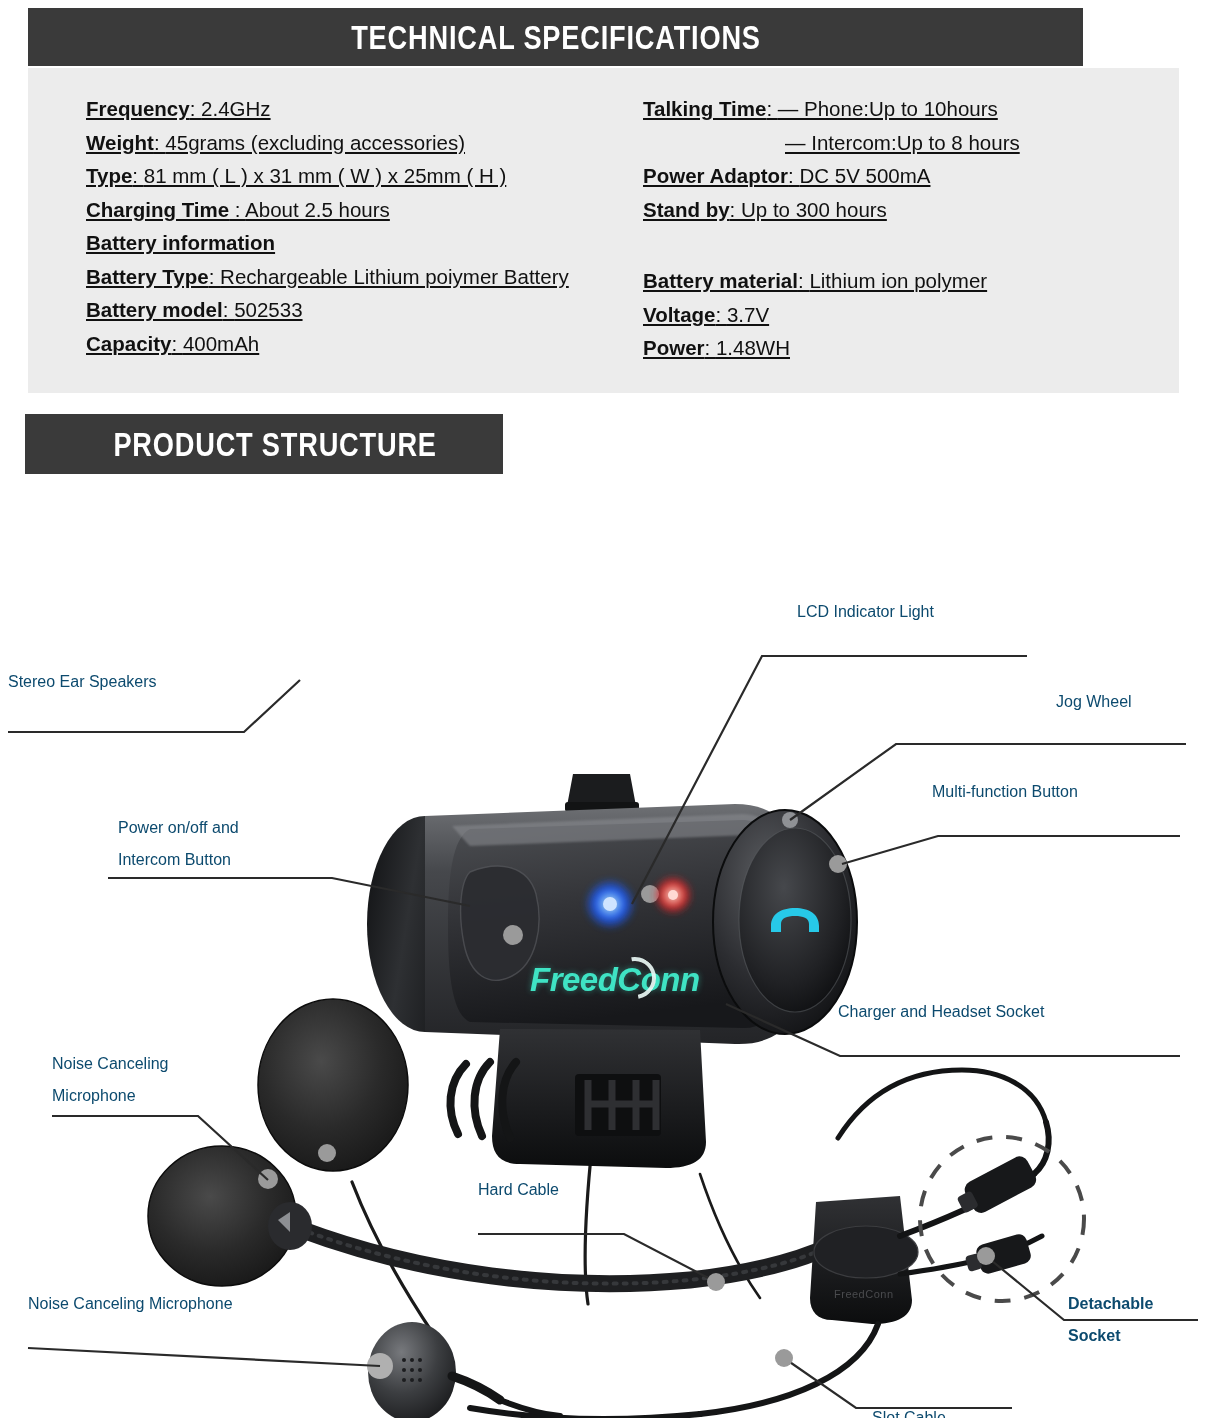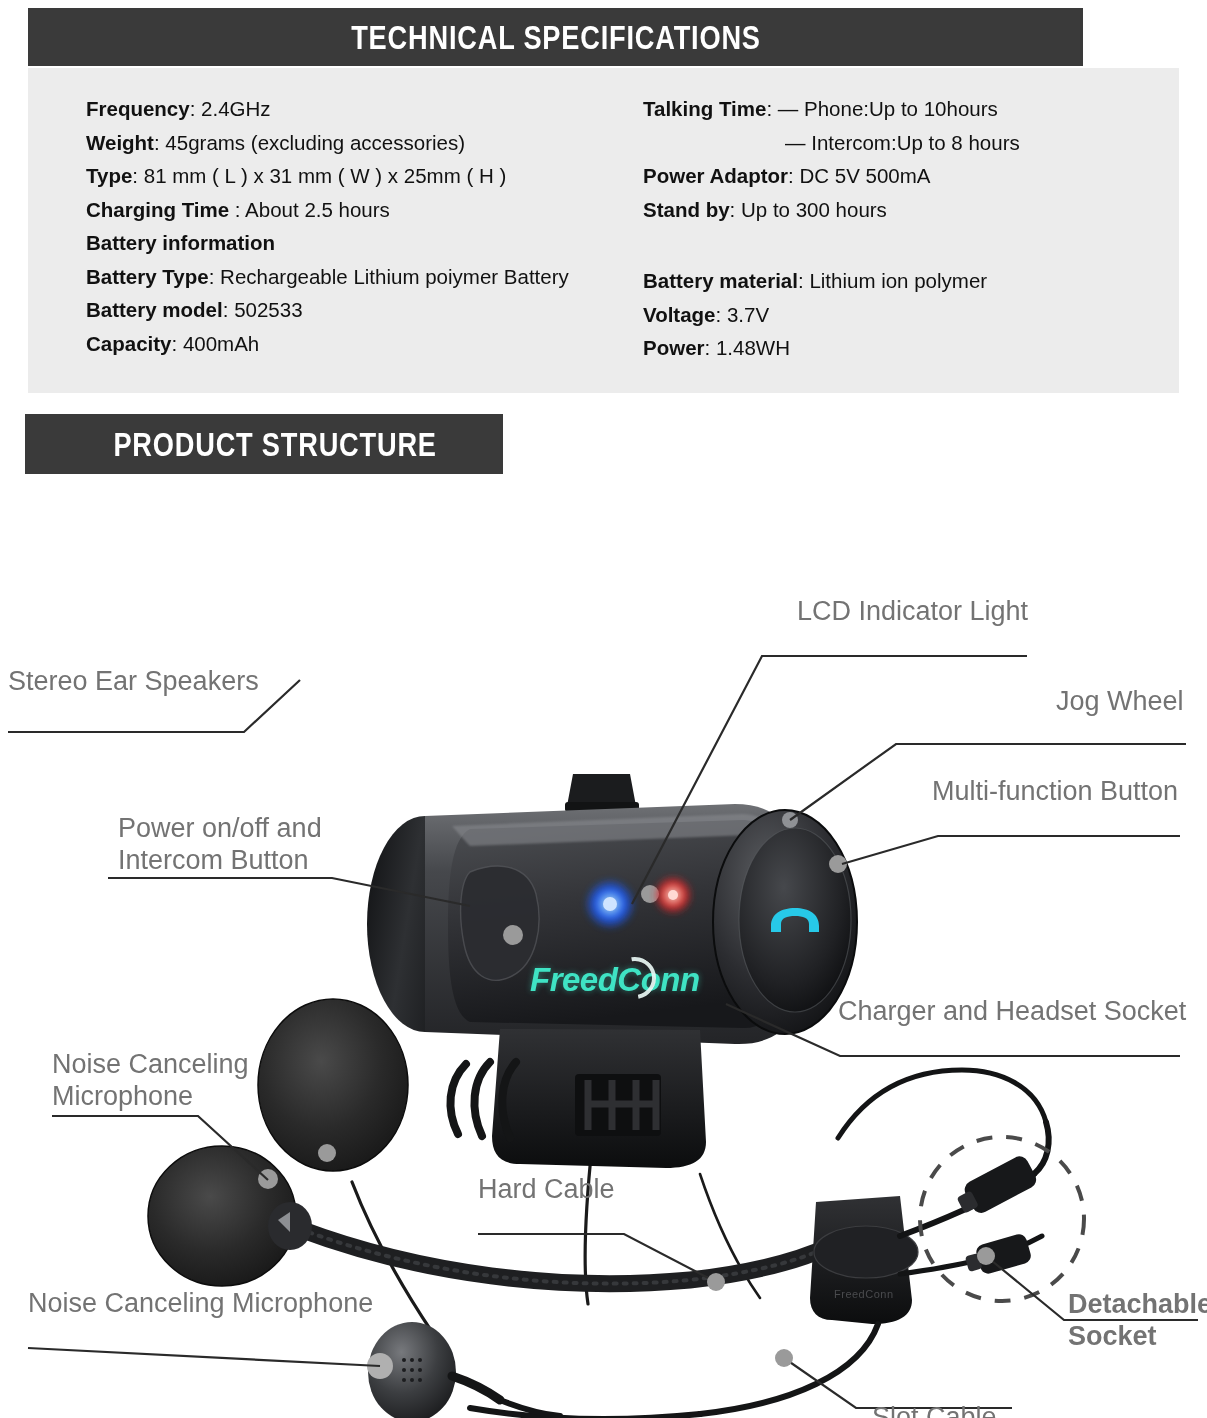--- a/index.html
+++ b/index.html
@@ -15,31 +15,31 @@
   #specs-banner{left:28px;top:8px;width:1055px;height:58px;}
   #specs-banner .banner-text{font-size:34px;}
   #structure-banner{left:25px;top:414px;width:478px;height:60px;justify-content:flex-start;padding-left:48px;box-sizing:border-box;}
   #structure-banner .banner-text{font-size:34px;}
 
   
   #spec-panel{position:absolute;left:28px;top:68px;width:1151px;height:325px;background:#ececec;}
   .spec-col{position:absolute;top:24px;}
   #spec-col-left{left:58px;width:560px;}
   #spec-col-right{left:615px;width:520px;}
-  .spec-row{font-size:20.5px;line-height:33.5px;white-space:nowrap;}
+  .spec-row{font-size:20.5px;line-height:33.5px;white-space:nowrap;text-decoration:underline;}
   .spec-row .k{font-weight:bold;}
   .spec-row.indent{padding-left:142px;}
   .spec-gap{height:19px;}
 
   
   #diagram{position:absolute;left:0;top:474px;width:1207px;height:944px;}
   #diagram svg{position:absolute;left:0;top:0;}
 
   
-  .label{position:absolute;font-size:27px;line-height:31px;color:#737373;white-space:nowrap;}
+  .label{position:absolute;font-size:16px;line-height:31px;color:#0c4a6e;white-space:nowrap;}
   .label.two{line-height:32px;margin-top:32px;}
 </style>
 </head>
 <body>
 
 <div class="banner" id="specs-banner">
   <span class="banner-text">TECHNICAL SPECIFICATIONS</span>
 </div>
 
 <div id="spec-panel">

